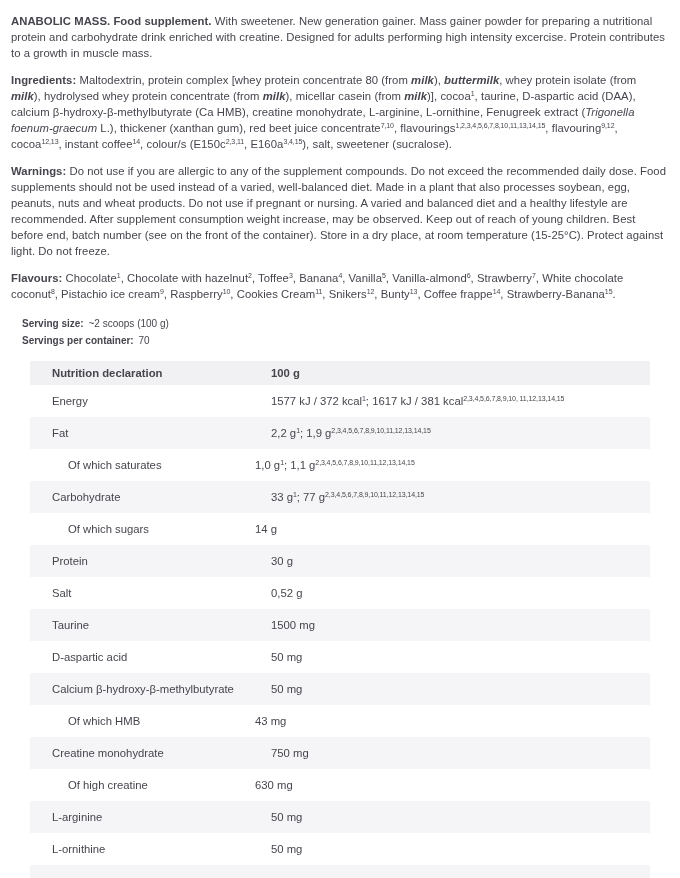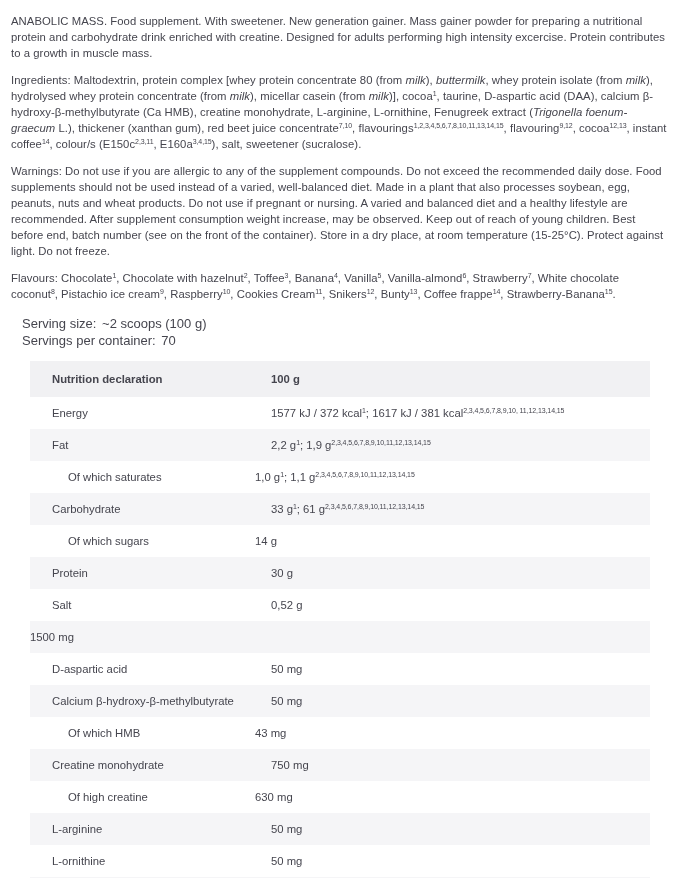--- a/index.html
+++ b/index.html
@@ -9,28 +9,28 @@
   }
   *{box-sizing:border-box;}
   html,body{margin:0;padding:0;}
   body{
     width:680px;height:878px;overflow:hidden;
     background:#ffffff;color:var(--text);
     font-family:"Liberation Sans",sans-serif;
   }
   .page{padding:13px 11px 0 11px;}
   .para{font-size:11.3px;line-height:16px;margin:0 0 11px 0;letter-spacing:0.05px;}
-  .b{font-weight:400;}
+  .b{font-weight:700;}
   .i{font-style:italic;}
   sup{font-size:7px;line-height:0;vertical-align:baseline;position:relative;top:-4px;letter-spacing:-0.1px;}
-  .serving{padding-left:11px;font-size:13px;line-height:17px;margin:13px 0 12px 0;}
+  .serving{padding-left:11px;font-size:10px;line-height:17px;margin:13px 0 12px 0;}
   .serving .b{margin-right:2px;}
   .ntable{margin:0 19px;font-size:11.3px;}
   .thead{
-    display:flex;align-items:center;height:36px;
+    display:flex;align-items:center;height:24px;
     background:var(--band_header);font-weight:700;
   }
   .row{display:flex;align-items:center;height:32px;}
   .row:nth-child(even){background:var(--band);}
   .col-label{flex:0 0 241px;padding-left:22px;}
   .row.indent .col-label{flex-basis:225px;padding-left:38px;}
   .col-value{flex:1 1 auto;}
 </style>
 </head>
 <body>
@@ -69,35 +69,36 @@
         <div class="row">
           <div class="col-label">Fat</div>
           <div class="col-value"><span>2,2 g</span><sup>1</sup><span>; 1,9 g</span><sup>2,3,4,5,6,7,8,9,10,11,12,13,14,15</sup></div>
         </div>
         <div class="row indent">
           <div class="col-label">Of which saturates</div>
           <div class="col-value"><span>1,0 g</span><sup>1</sup><span>; 1,1 g</span><sup>2,3,4,5,6,7,8,9,10,11,12,13,14,15</sup></div>
         </div>
         <div class="row">
           <div class="col-label">Carbohydrate</div>
-          <div class="col-value"><span>33 g</span><sup>1</sup><span>; 61 g</span><sup>2,3,4,5,6,7,8,9,10,11,12,13,14,15</sup></div>
+          <div class="col-value"><span>33 g</span><sup>1</sup><span>; 77 g</span><sup>2,3,4,5,6,7,8,9,10,11,12,13,14,15</sup></div>
         </div>
         <div class="row indent">
           <div class="col-label">Of which sugars</div>
           <div class="col-value"><span>14 g</span></div>
         </div>
         <div class="row">
           <div class="col-label">Protein</div>
           <div class="col-value"><span>30 g</span></div>
         </div>
         <div class="row">
           <div class="col-label">Salt</div>
           <div class="col-value"><span>0,52 g</span></div>
         </div>
         <div class="row">
+          <div class="col-label">Taurine</div>
           <div class="col-value"><span>1500 mg</span></div>
         </div>
         <div class="row">
           <div class="col-label">D-aspartic acid</div>
           <div class="col-value"><span>50 mg</span></div>
         </div>
         <div class="row">
           <div class="col-label">Calcium β-hydroxy-β-methylbutyrate</div>
           <div class="col-value"><span>50 mg</span></div>
         </div>

